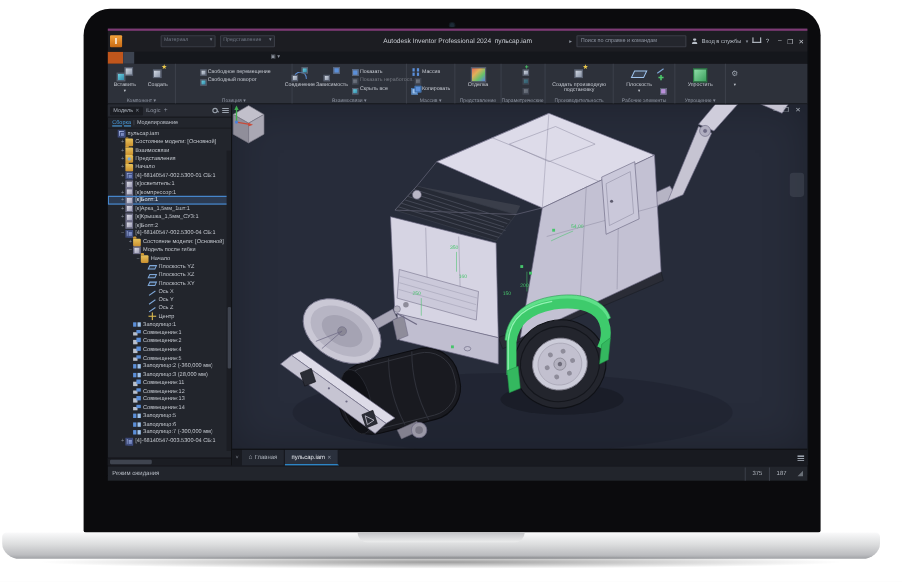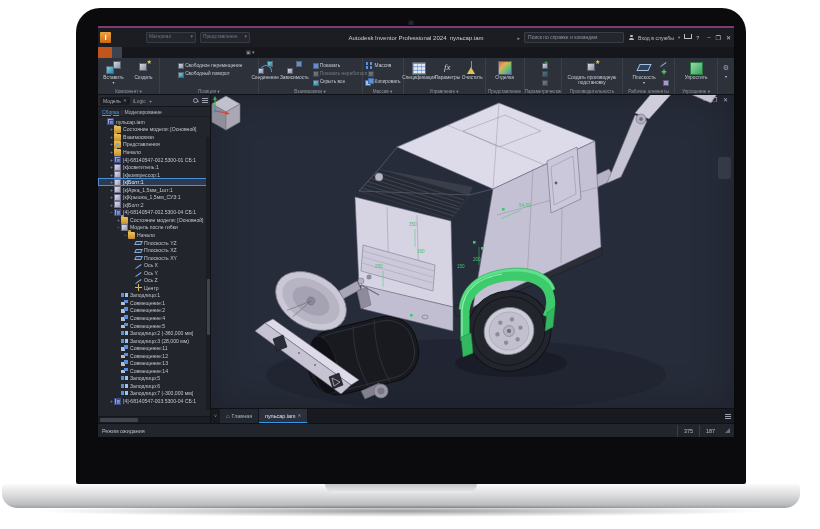--- a/index.html
+++ b/index.html
@@ -325,37 +325,20 @@
               <span class="mini">
                   <span class="copysq" style="left:0;top:2px;width:4px;height:4px"></span>
                   <span class="copysq" style="left:3px;top:0;width:4px;height:4px"></span>
                 </span>
               <span>Копировать</span>
             </div>
           </div>
           <div class="glabel">Массив ▾</div>
         </div>
 
-        <div class="rgroup" style="width:82px">
-          <div class="rbtn">
-            <span class="bi">
-                <span class="bi-bom" style="display:block"></span>
-              </span>
-            <span class="cap">Спецификация</span>
-          </div>
-          <div class="rbtn">
-            <span class="bi bi-fx">fx</span>
-            <span class="cap">Параметры</span>
-          </div>
-          <div class="rbtn">
-            <span class="bi bi-broom"></span>
-            <span class="cap">Очистить</span>
-          </div>
-          <div class="glabel">Управление ▾</div>
-        </div>
 
         <div class="rgroup" style="width:42px">
           <div class="rbtn">
             <span class="bi">
                 <span class="bi-finish" style="display:block"></span>
               </span>
             <span class="cap">Отделка</span>
           </div>
           <div class="glabel">Представление</div>
         </div>

